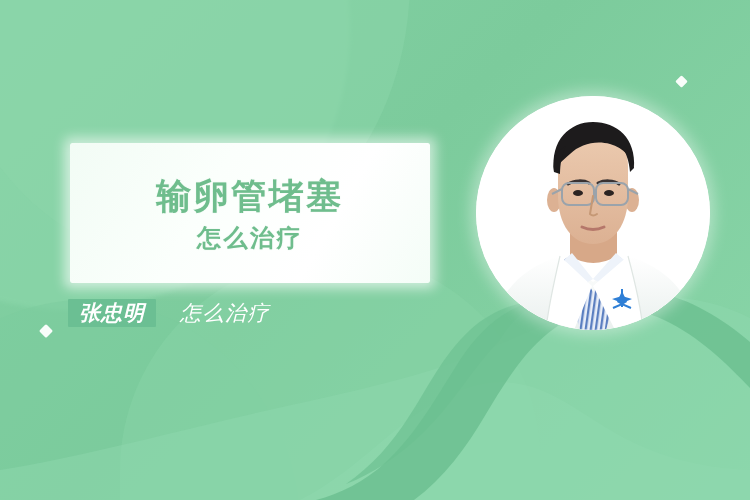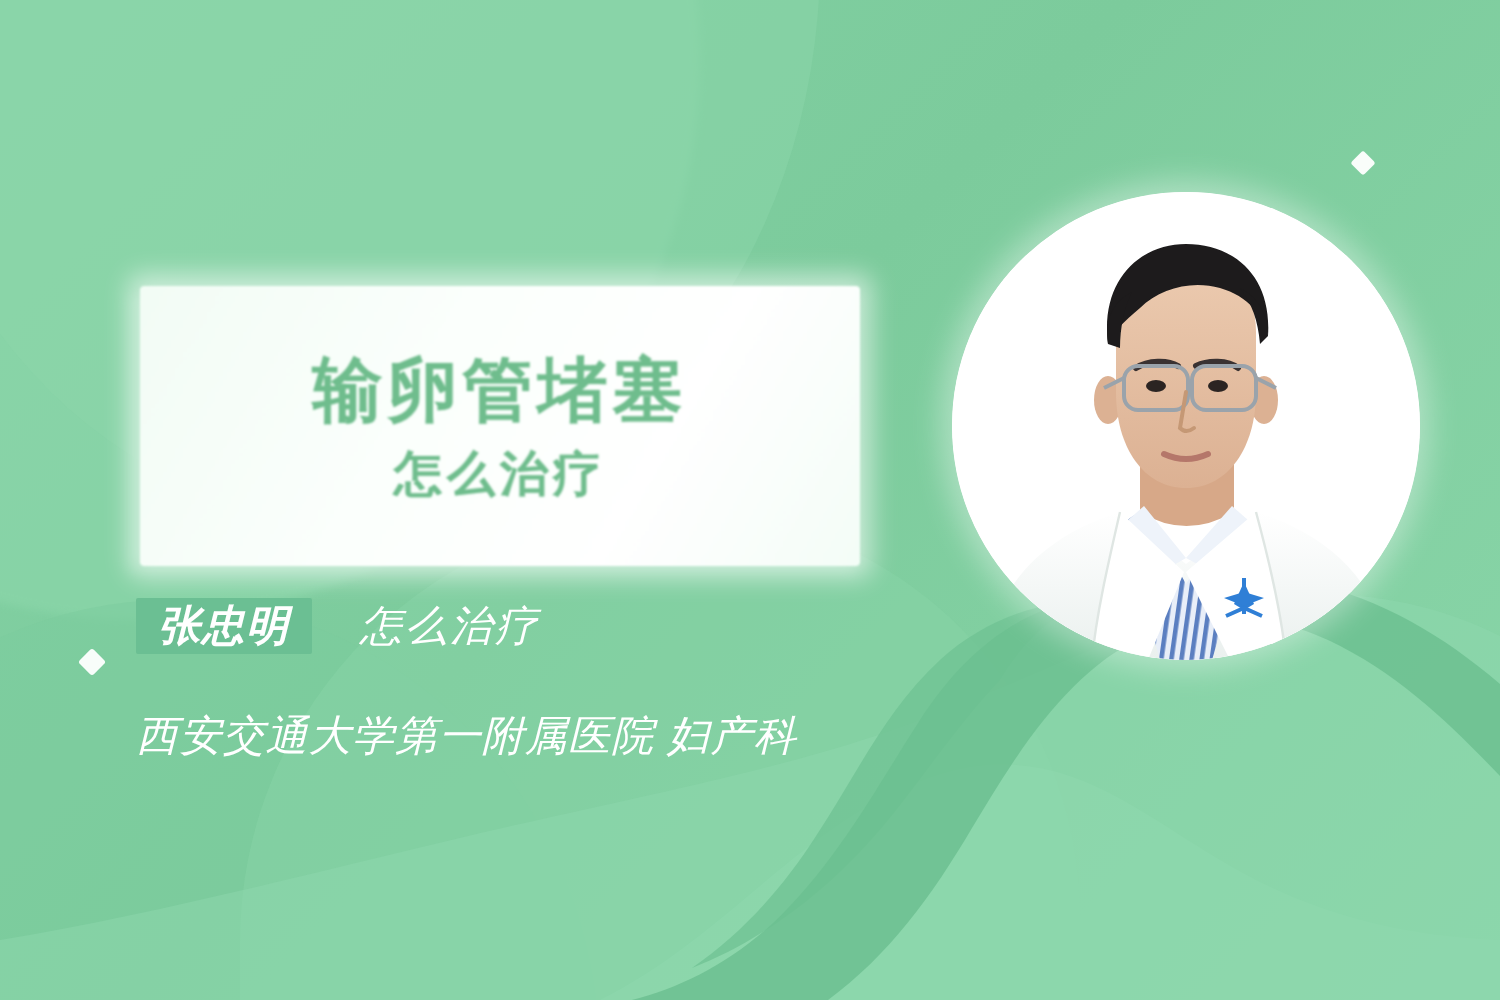--- a/index.html
+++ b/index.html
@@ -190,21 +190,20 @@
   <div class="title-panel">
     <div class="title-line l1">输卵管堵塞</div>
     <div class="title-line l2">怎么治疗</div>
   </div>
 
   <div class="meta">
     <div class="meta-row1">
       <span class="doc-name">张忠明</span>
       <span class="doc-title">怎么治疗</span>
     </div>
-    <div class="hospital">西安交通大学第一附属医院  妇产科</div>
   </div>
 
   <div class="portrait-glow"></div>
   <div class="portrait">
     <svg viewBox="0 0 234 234">
       <defs>
         <clipPath id="circClip">
             <circle cx="117" cy="117" r="117"></circle>
           </clipPath>
         <linearGradient id="coatG" x1="0" y1="0" x2="0" y2="1">

